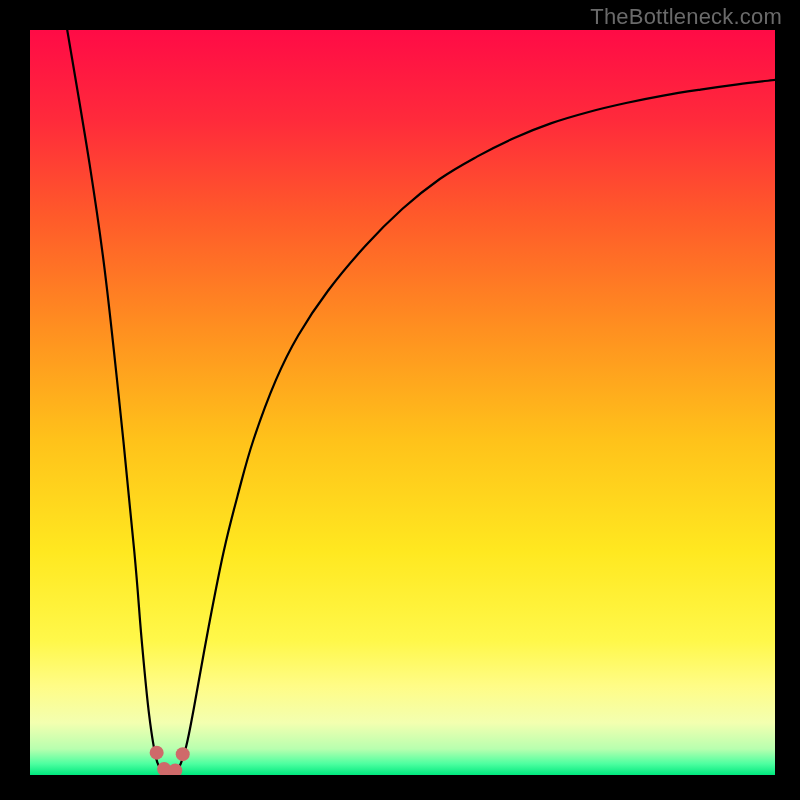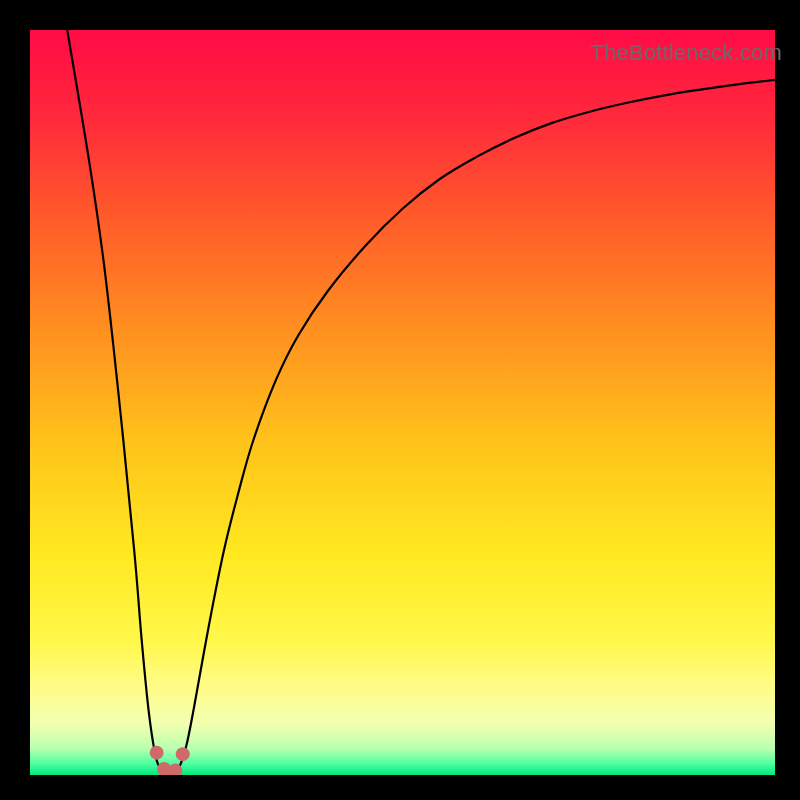--- a/index.html
+++ b/index.html
@@ -36,21 +36,20 @@
   .watermark {
     position: absolute;
     top: 4px;
     right: 18px;
     font-family: Arial, Helvetica, sans-serif;
     font-size: 22px;
     color: #6a6a6a;
     font-weight: 500;
     letter-spacing: 0.2px;
     user-select: none;
-    margin-top: 36px;
   }
 </style>
 </head>
 <body>
 
 <div class="frame">
   <div class="plot">
     <svg class="gradient" viewBox="0 0 745 745" preserveAspectRatio="none">
       <defs>
         <linearGradient id="bg" x1="0" y1="0" x2="0" y2="1">

